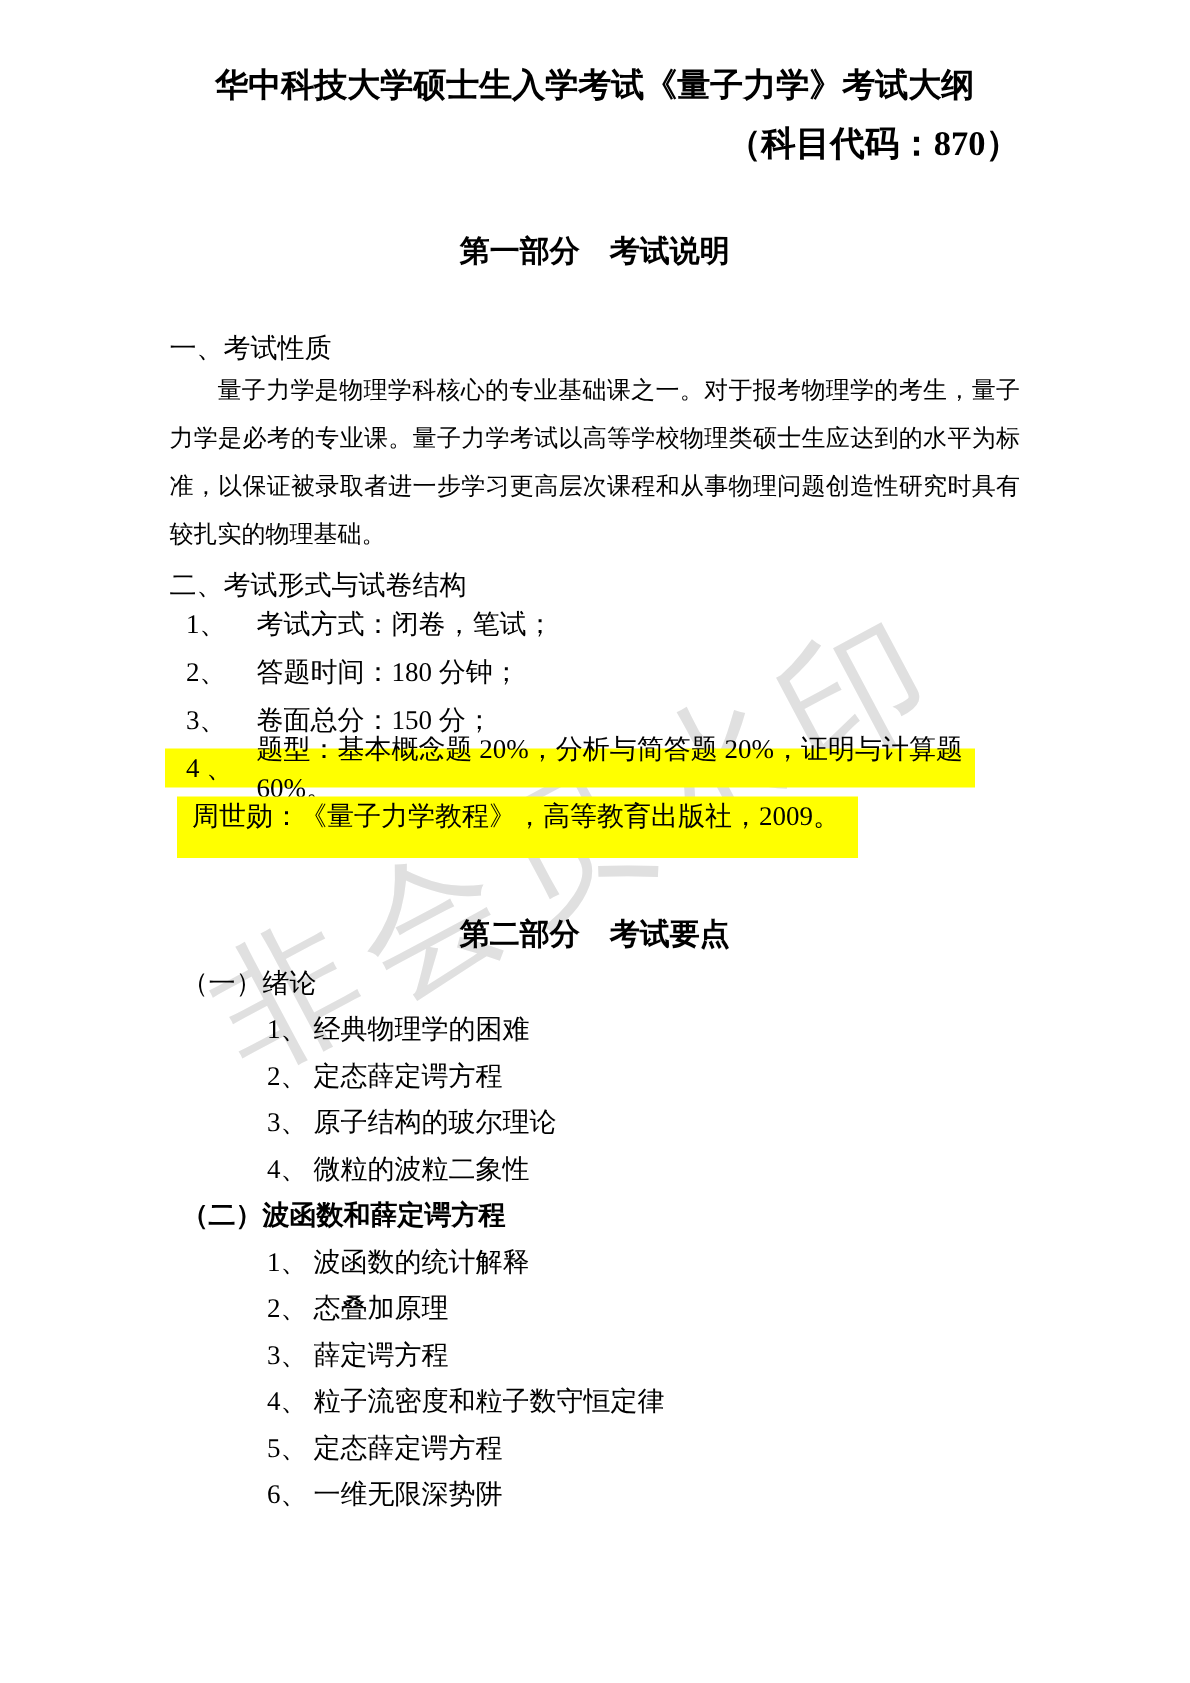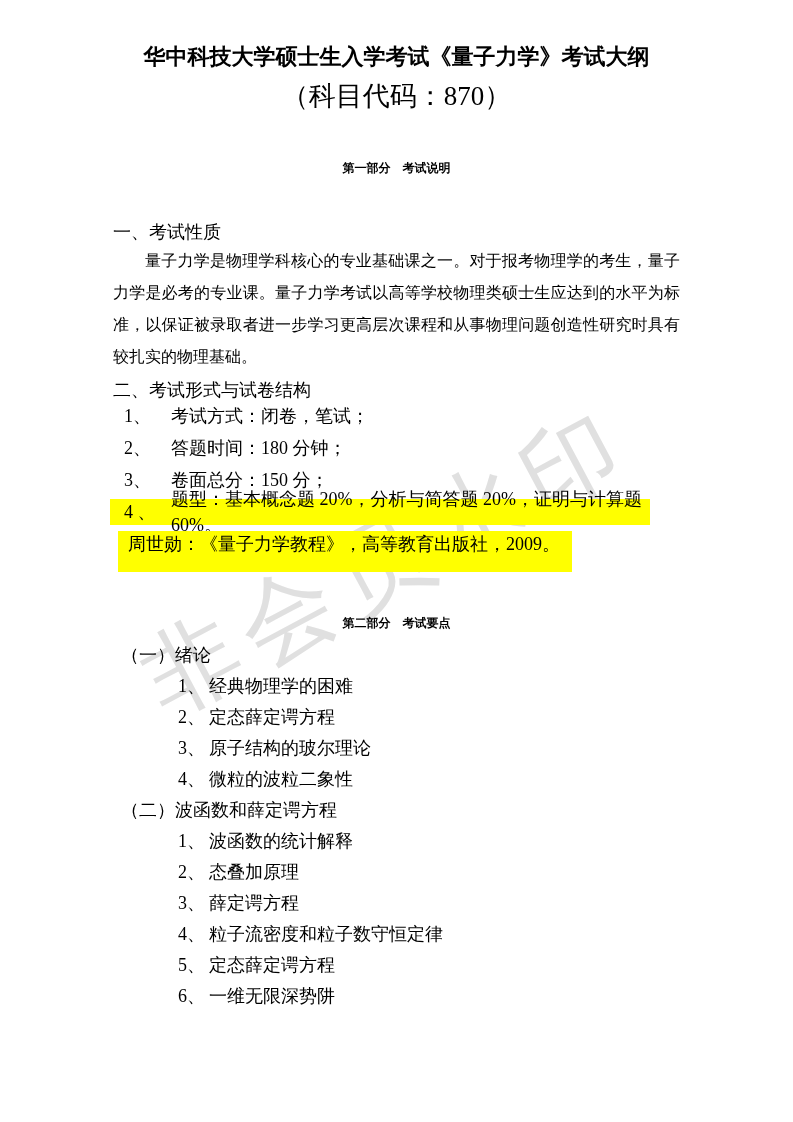--- a/index.html
+++ b/index.html
@@ -37,28 +37,28 @@
   .doc-title {
     margin: 0;
     padding-top: 44px;
     font-size: 22px;
     line-height: 26px;
     font-weight: bold;
     text-align: center;
   }
   .doc-subtitle {
     margin: 13px 0 0 0;
-    font-size: 27px;
+    font-size: 23px;
     line-height: 26px;
-    font-weight: normal;
-    text-align: center;
+    font-weight: bold;
+    text-align: right;
   }
   .part-heading {
     margin: 0;
-    font-size: 12px;
+    font-size: 20px;
     line-height: 22px;
     font-weight: bold;
     text-align: center;
   }
   .part1-heading { margin-top: 48px; }
   .part2-heading { margin-top: 40px; }
   .sec-heading {
     margin: 0;
     font-size: 18px;
     line-height: 22px;
@@ -106,21 +106,21 @@
     background: #ffff00;
   }
   .chapter-label {
     margin: 0;
     padding-left: 8px;
     font-size: 18px;
     line-height: 22px;
     font-weight: normal;
   }
   .chapter1-label { margin-top: 10px; }
-  .chapter2-label { margin-top: 1px; }
+  .chapter2-label { margin-top: 1px; font-weight: bold; }
   .outline-list { margin-top: 9px; }
   .outline-row {
     display: flex;
     align-items: center;
     font-size: 18px;
     line-height: 22px;
     margin-bottom: 9px;
   }
   .outline-row .o-num {
     flex: 0 0 auto;

